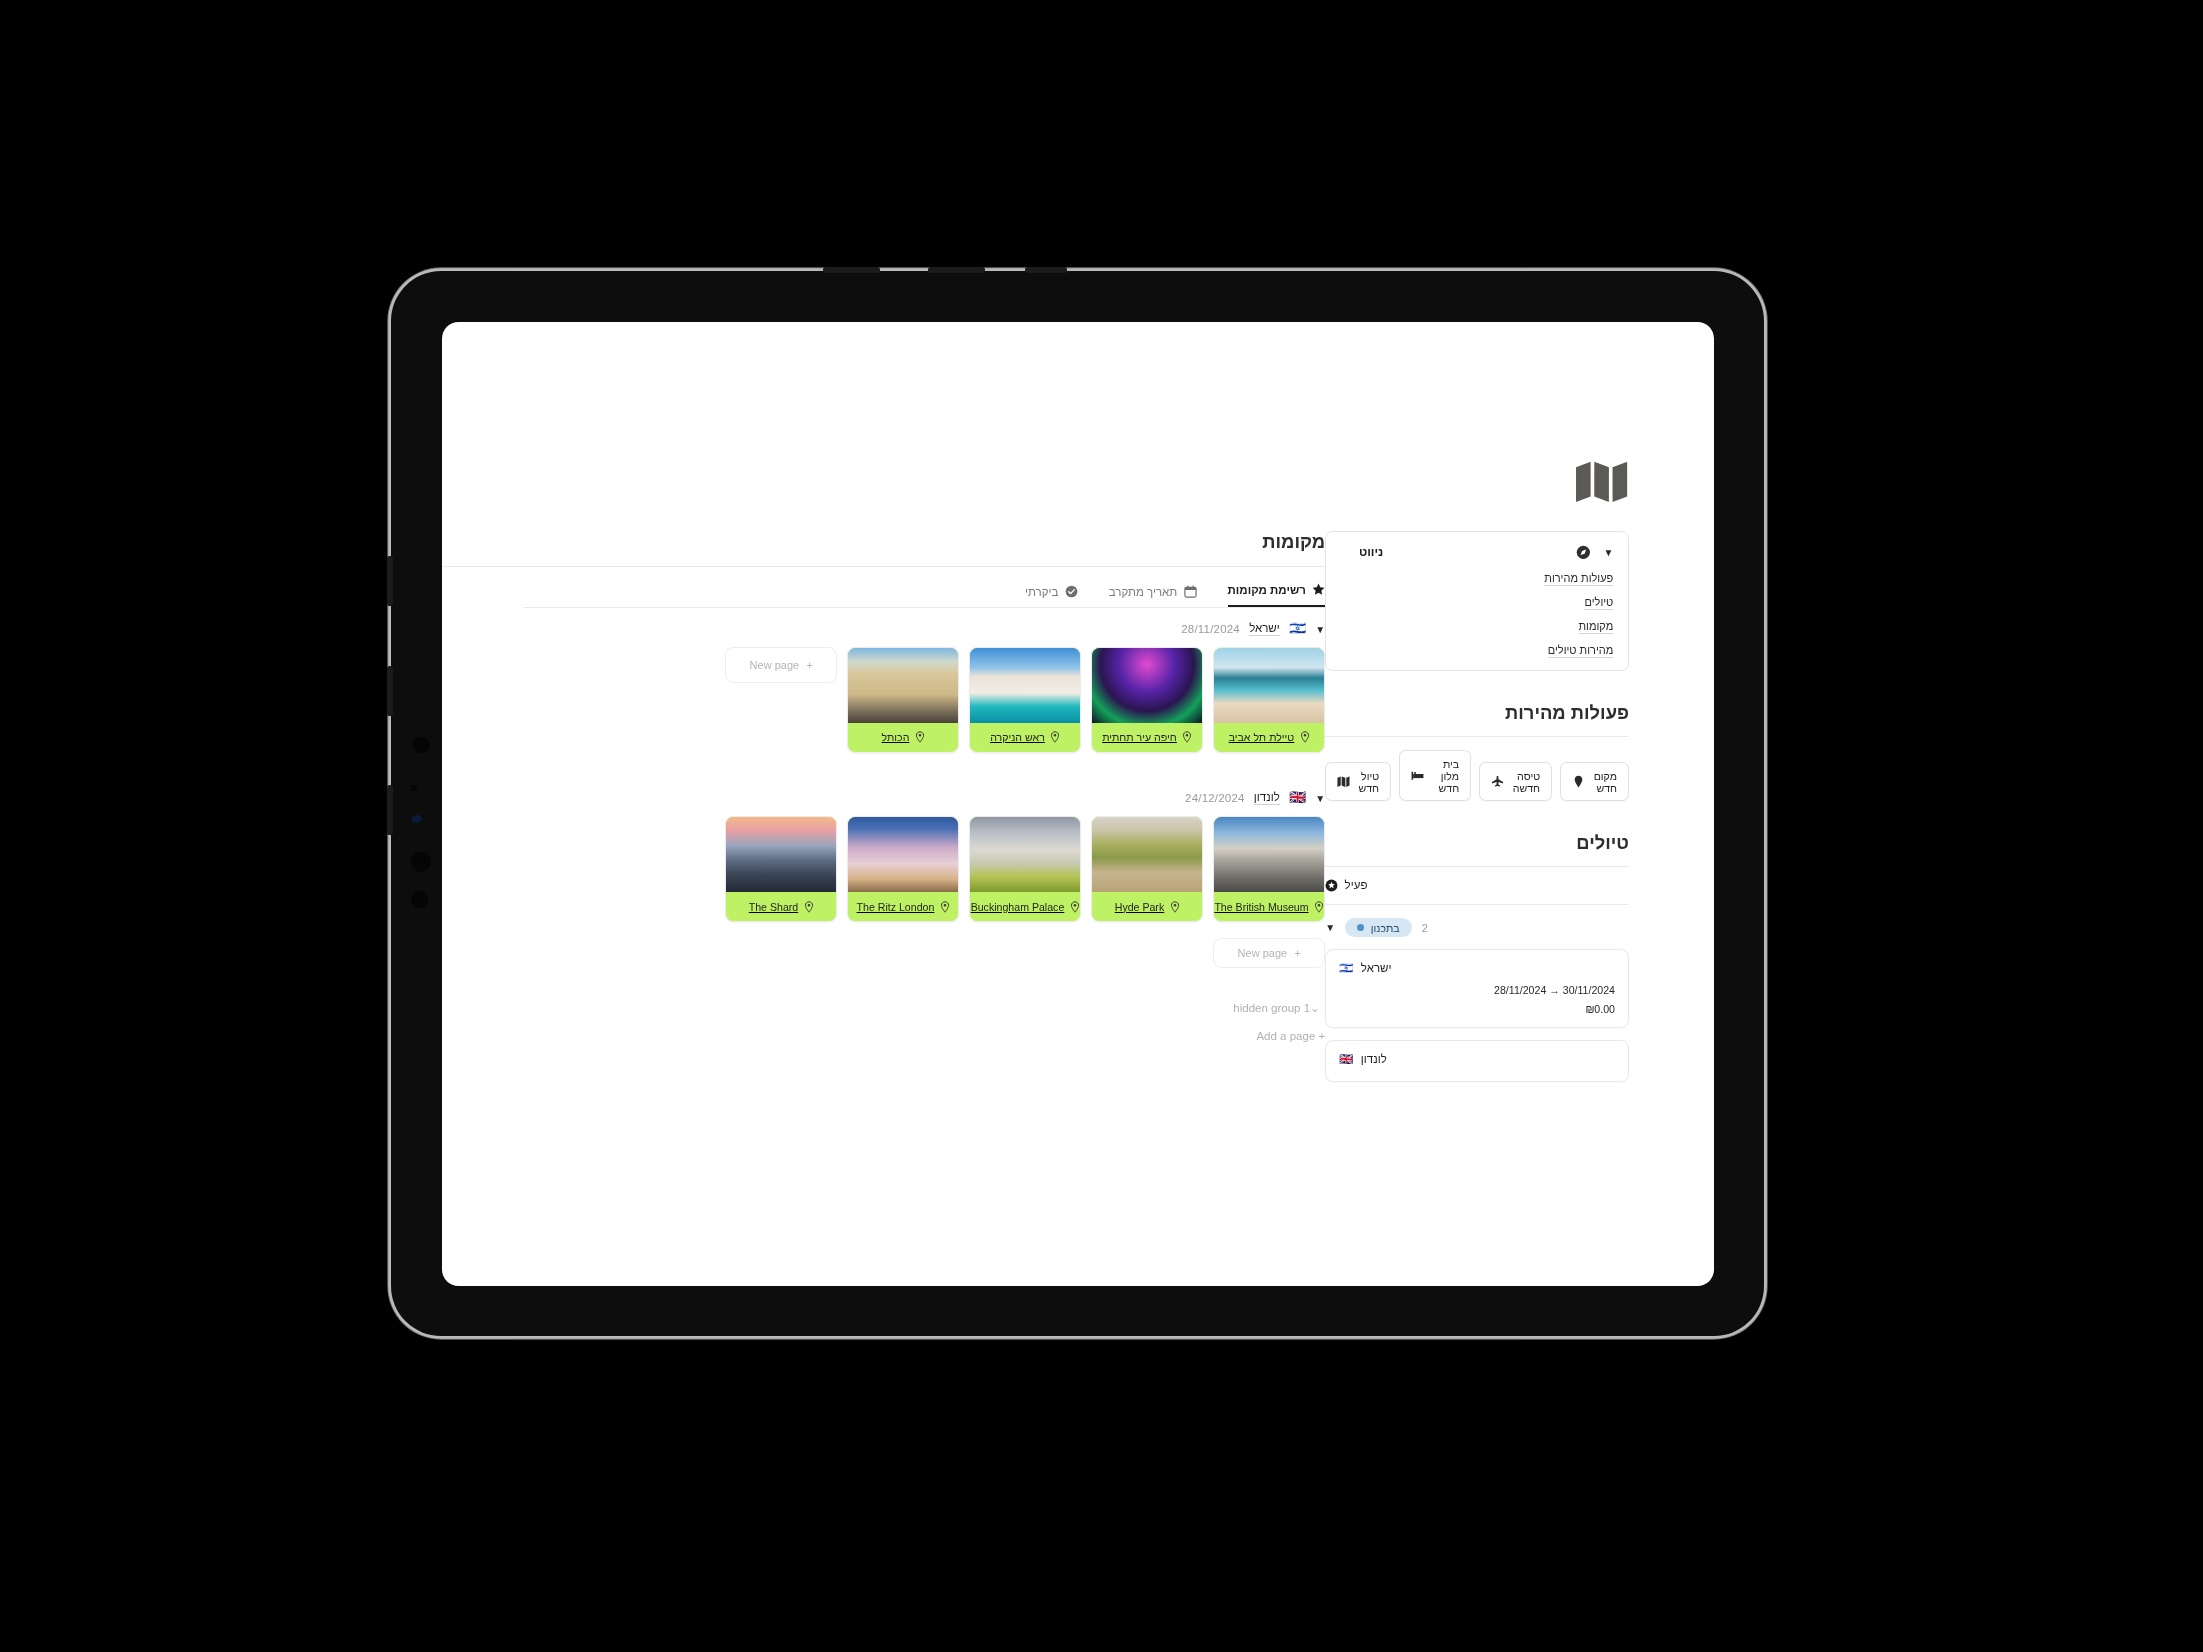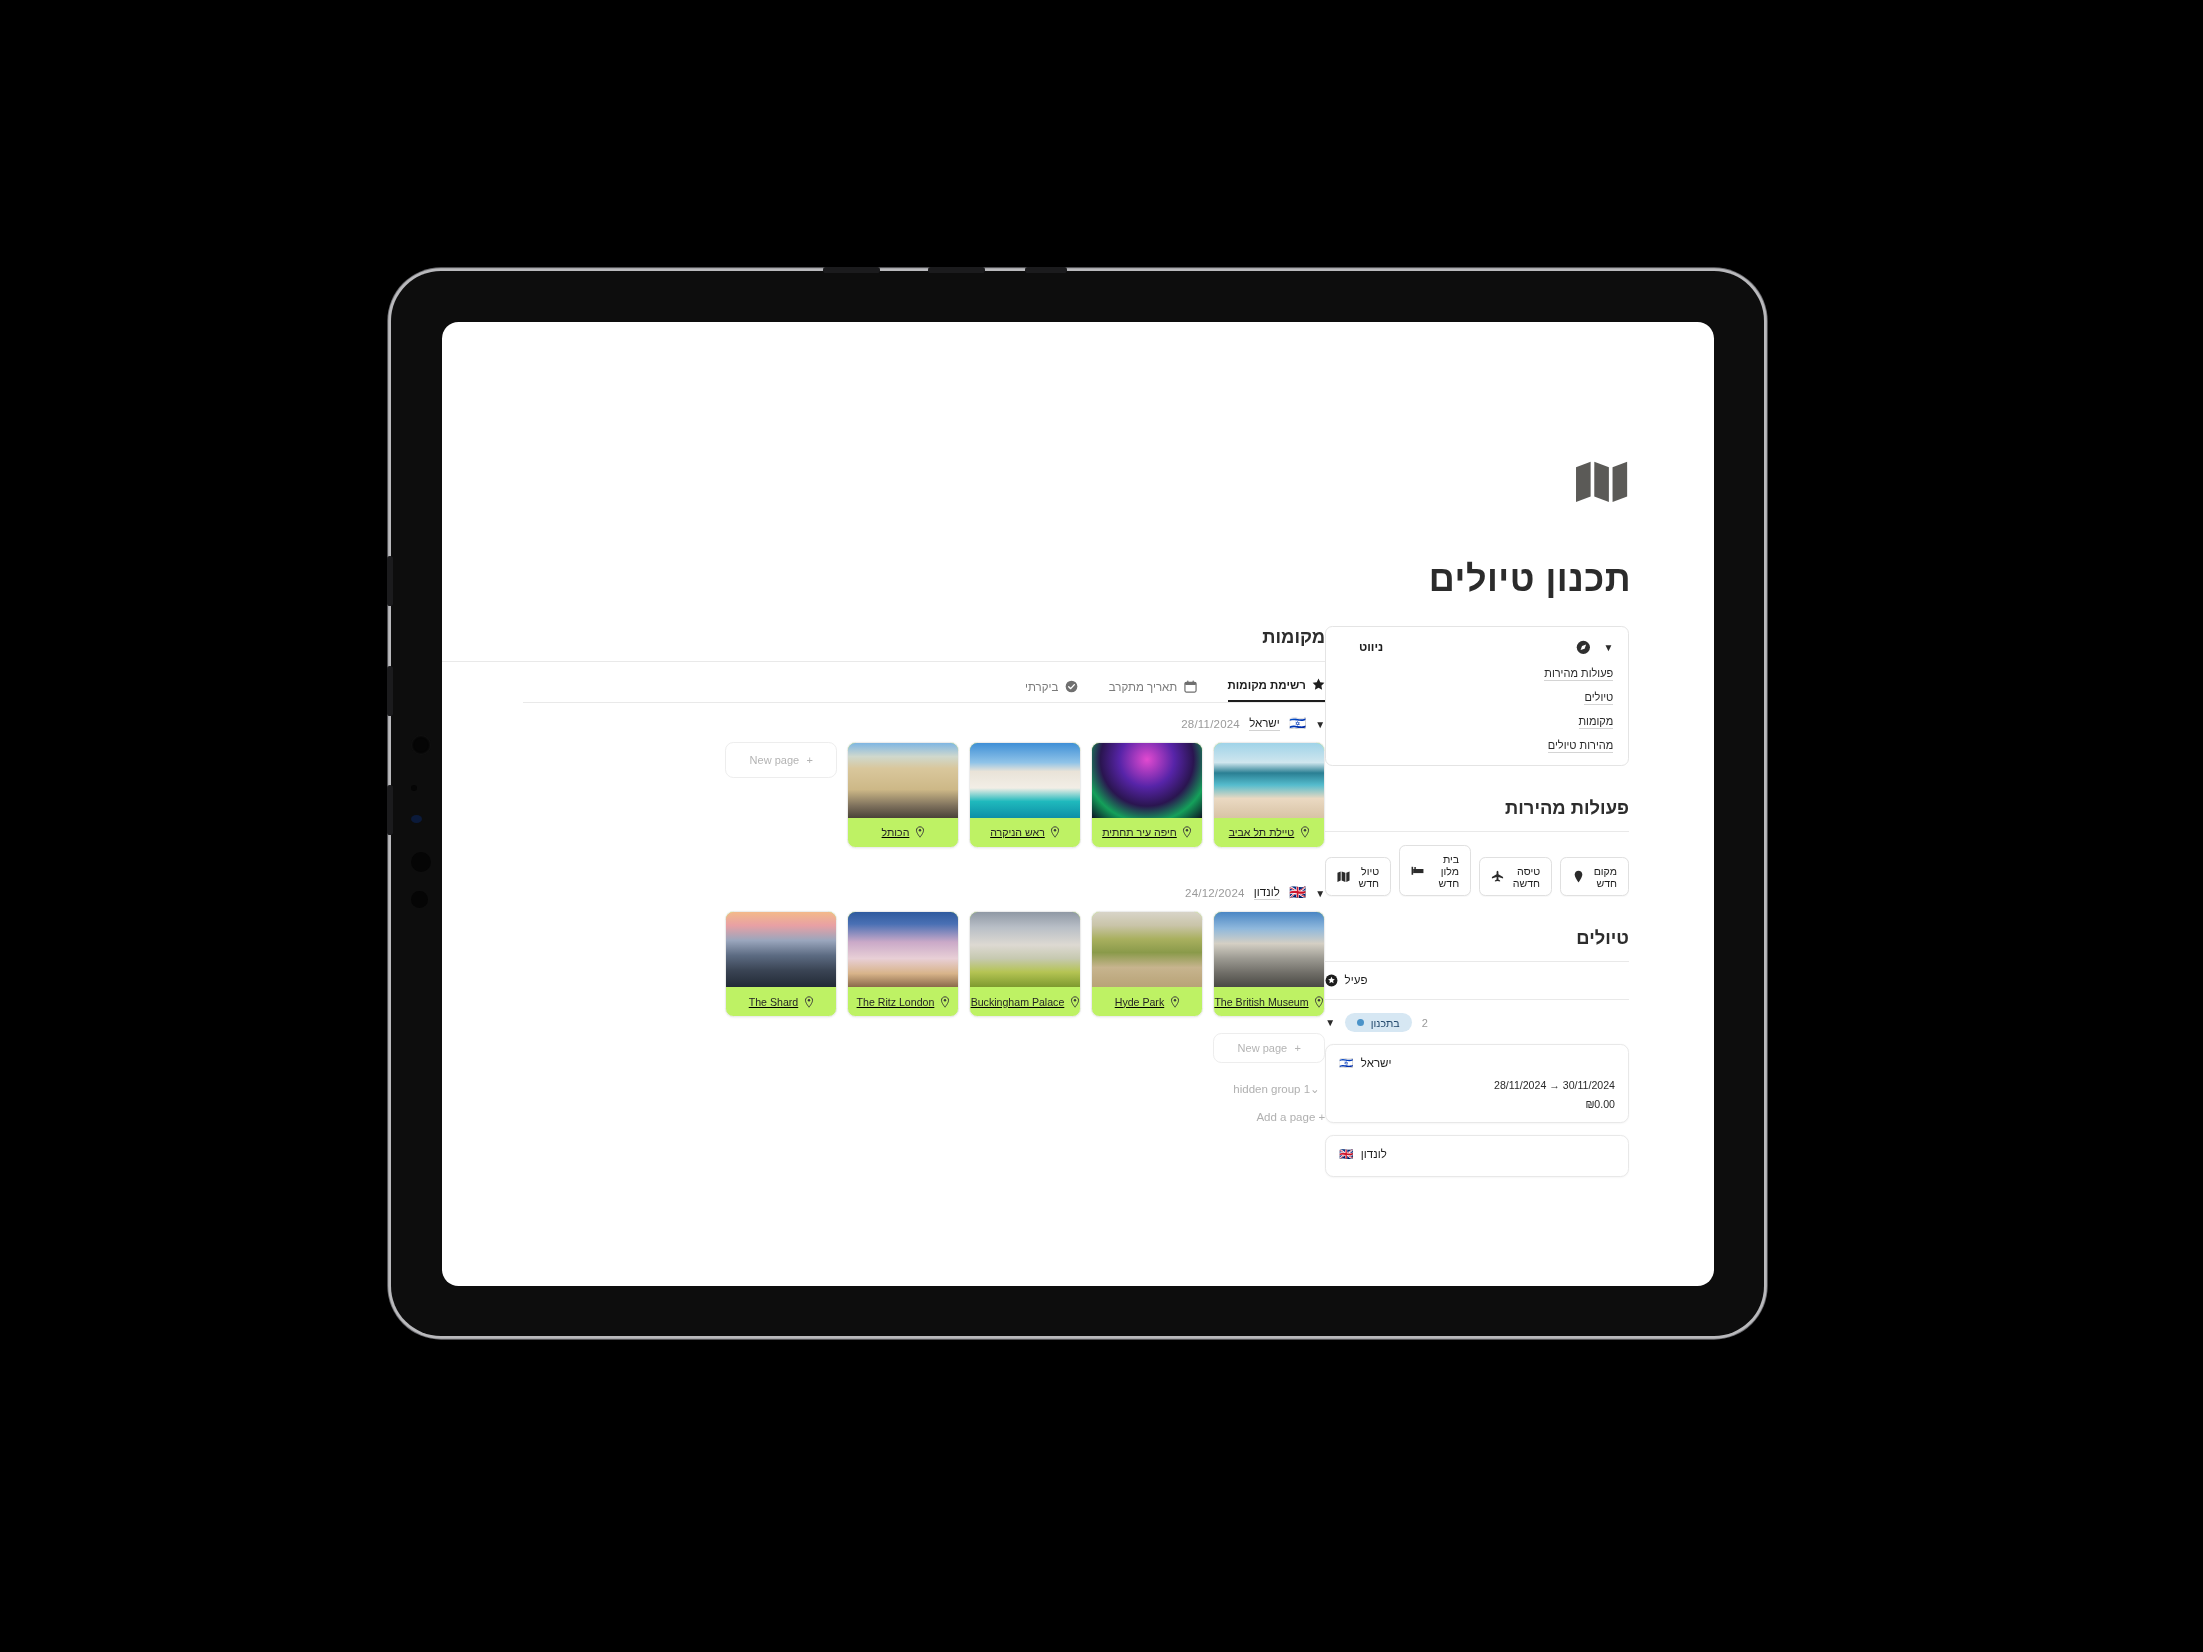--- a/index.html
+++ b/index.html
@@ -122,21 +122,21 @@
     display:flex; align-items:center; justify-content:center; gap:7.3px;
     color:#b4b4b4; font-size: 11px; direction: ltr; cursor: pointer; background:#fff;
   }
   .newpage-wide {
     width: 112px; margin: 16.5px 0 0 0; height: 30px;
   }
   .foot-links { padding: 18.4px 0 0 81px; text-align:left; direction: ltr; }
   .foot-link {
     display:block; text-align:right; color:#b0b0b0; font-size:11.5px; margin-bottom: 14.7px; cursor:pointer;
   }
-  .foot-link.hidden-g { padding-right: 5.5px; }
+  .foot-link.hidden-g { padding-right: 5.5px; margin-top: 14px; }
 
   
   .nav-card {
     margin: 0 81px 0 0;
     border: 0.9px solid #e4e4e4; border-radius: 7.3px; background:#fff;
     padding: 13px 14.7px 14.7px 14.7px;
   }
   .nav-top {
     display:flex; flex-direction: row-reverse; align-items:center; justify-content: space-between;
   }
@@ -221,21 +221,20 @@
     <div id="page">
 
       <div class="hdr">
         <span class="logo-map">
           <svg viewBox="0 0 62 46" width="57" height="42" aria-hidden="true">
             <path d="M2 8 L18 2 L18 40 L2 46 Z" fill="#5b5a57"></path>
             <path d="M22 2 L38 8 L38 46 L22 40 Z" fill="#5b5a57"></path>
             <path d="M42 8 L58 2 L58 40 L42 46 Z" fill="#5b5a57"></path>
           </svg>
         </span>
-        <div class="page-title">תכנון טיולים</div>
       </div>
 
       <div class="body-wrap">
 
         <div class="col-main">
           <div class="sec-head">מקומות</div>
           <div class="rule"></div>
 
           <div class="tabs">
             <div class="tab active">

